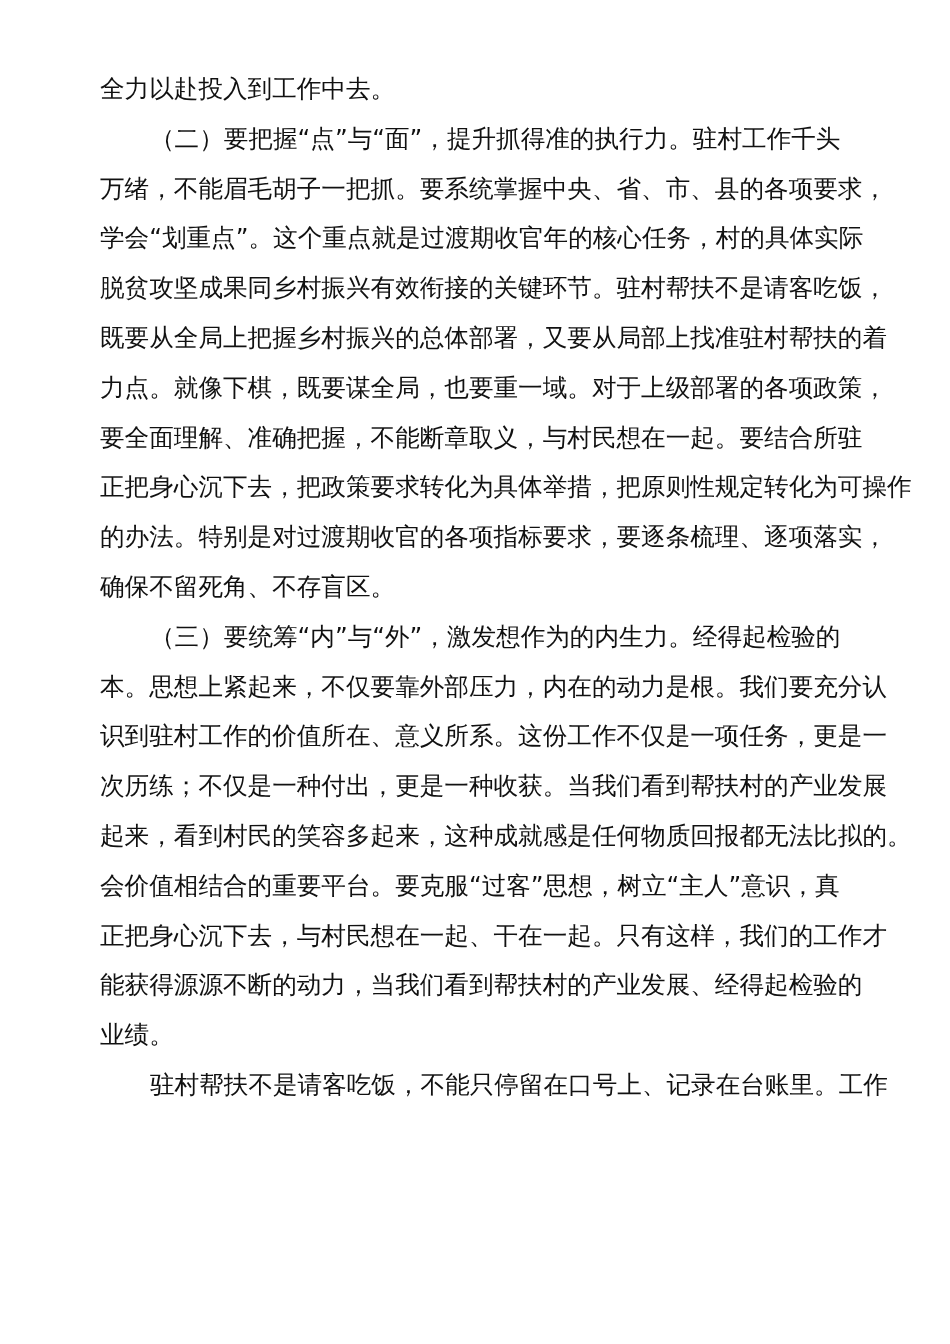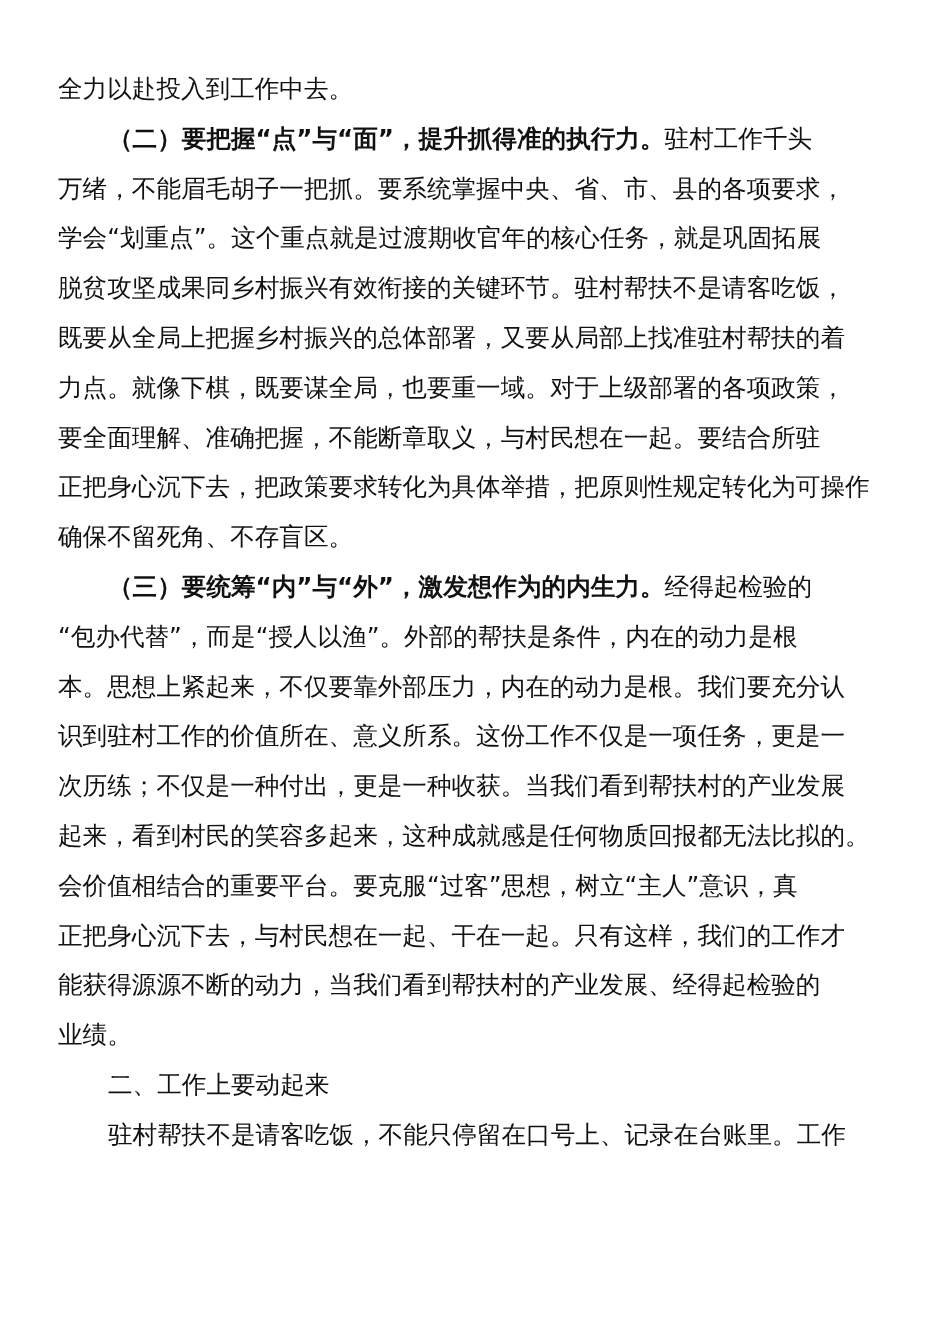--- a/index.html
+++ b/index.html
@@ -20,52 +20,52 @@
       left: 58px;
       top: 64px;
       width: 820px;
     }
     .line {
       height: 49.8px;
       line-height: 49.8px;
       font-size: 24.6px;
       white-space: nowrap;
       letter-spacing: 0px;
+      margin-left: 42px;
     }
     .indent {
       padding-left: 50px;
     }
     .bold {
-      font-weight: bold;
+      font-weight: normal;
     }
   </style>
 </head>
 <body>
 
 <div class="page">
 
   <div class="line">全力以赴投入到工作中去。</div>
 
   <div class="line indent"><span class="bold">（二）要把握“点”与“面”，提升抓得准的执行力。</span><span>驻村工作千头</span></div>
   <div class="line">万绪，不能眉毛胡子一把抓。要系统掌握中央、省、市、县的各项要求，</div>
-  <div class="line">学会“划重点”。这个重点就是过渡期收官年的核心任务，就是巩固拓展</div>
+  <div class="line">学会“划重点”。这个重点就是过渡期收官年的核心任务，村的具体实际</div>
   <div class="line">脱贫攻坚成果同乡村振兴有效衔接的关键环节。驻村帮扶不是请客吃饭，</div>
   <div class="line">既要从全局上把握乡村振兴的总体部署，又要从局部上找准驻村帮扶的着</div>
   <div class="line">力点。就像下棋，既要谋全局，也要重一域。对于上级部署的各项政策，</div>
   <div class="line">要全面理解、准确把握，不能断章取义，与村民想在一起。要结合所驻</div>
   <div class="line">正把身心沉下去，把政策要求转化为具体举措，把原则性规定转化为可操作</div>
+  <div class="line">的办法。特别是对过渡期收官的各项指标要求，要逐条梳理、逐项落实，</div>
   <div class="line">确保不留死角、不存盲区。</div>
 
   <div class="line indent"><span class="bold">（三）要统筹“内”与“外”，激发想作为的内生力。</span><span>经得起检验的</span></div>
-  <div class="line">“包办代替”，而是“授人以渔”。外部的帮扶是条件，内在的动力是根</div>
   <div class="line">本。思想上紧起来，不仅要靠外部压力，内在的动力是根。我们要充分认</div>
   <div class="line">识到驻村工作的价值所在、意义所系。这份工作不仅是一项任务，更是一</div>
   <div class="line">次历练；不仅是一种付出，更是一种收获。当我们看到帮扶村的产业发展</div>
   <div class="line">起来，看到村民的笑容多起来，这种成就感是任何物质回报都无法比拟的。</div>
   <div class="line">会价值相结合的重要平台。要克服“过客”思想，树立“主人”意识，真</div>
   <div class="line">正把身心沉下去，与村民想在一起、干在一起。只有这样，我们的工作才</div>
   <div class="line">能获得源源不断的动力，当我们看到帮扶村的产业发展、经得起检验的</div>
   <div class="line">业绩。</div>
 
-  <div class="line indent">二、工作上要动起来</div>
 
   <div class="line indent">驻村帮扶不是请客吃饭，不能只停留在口号上、记录在台账里。工作</div>
 </div>
 
 </body></html>

